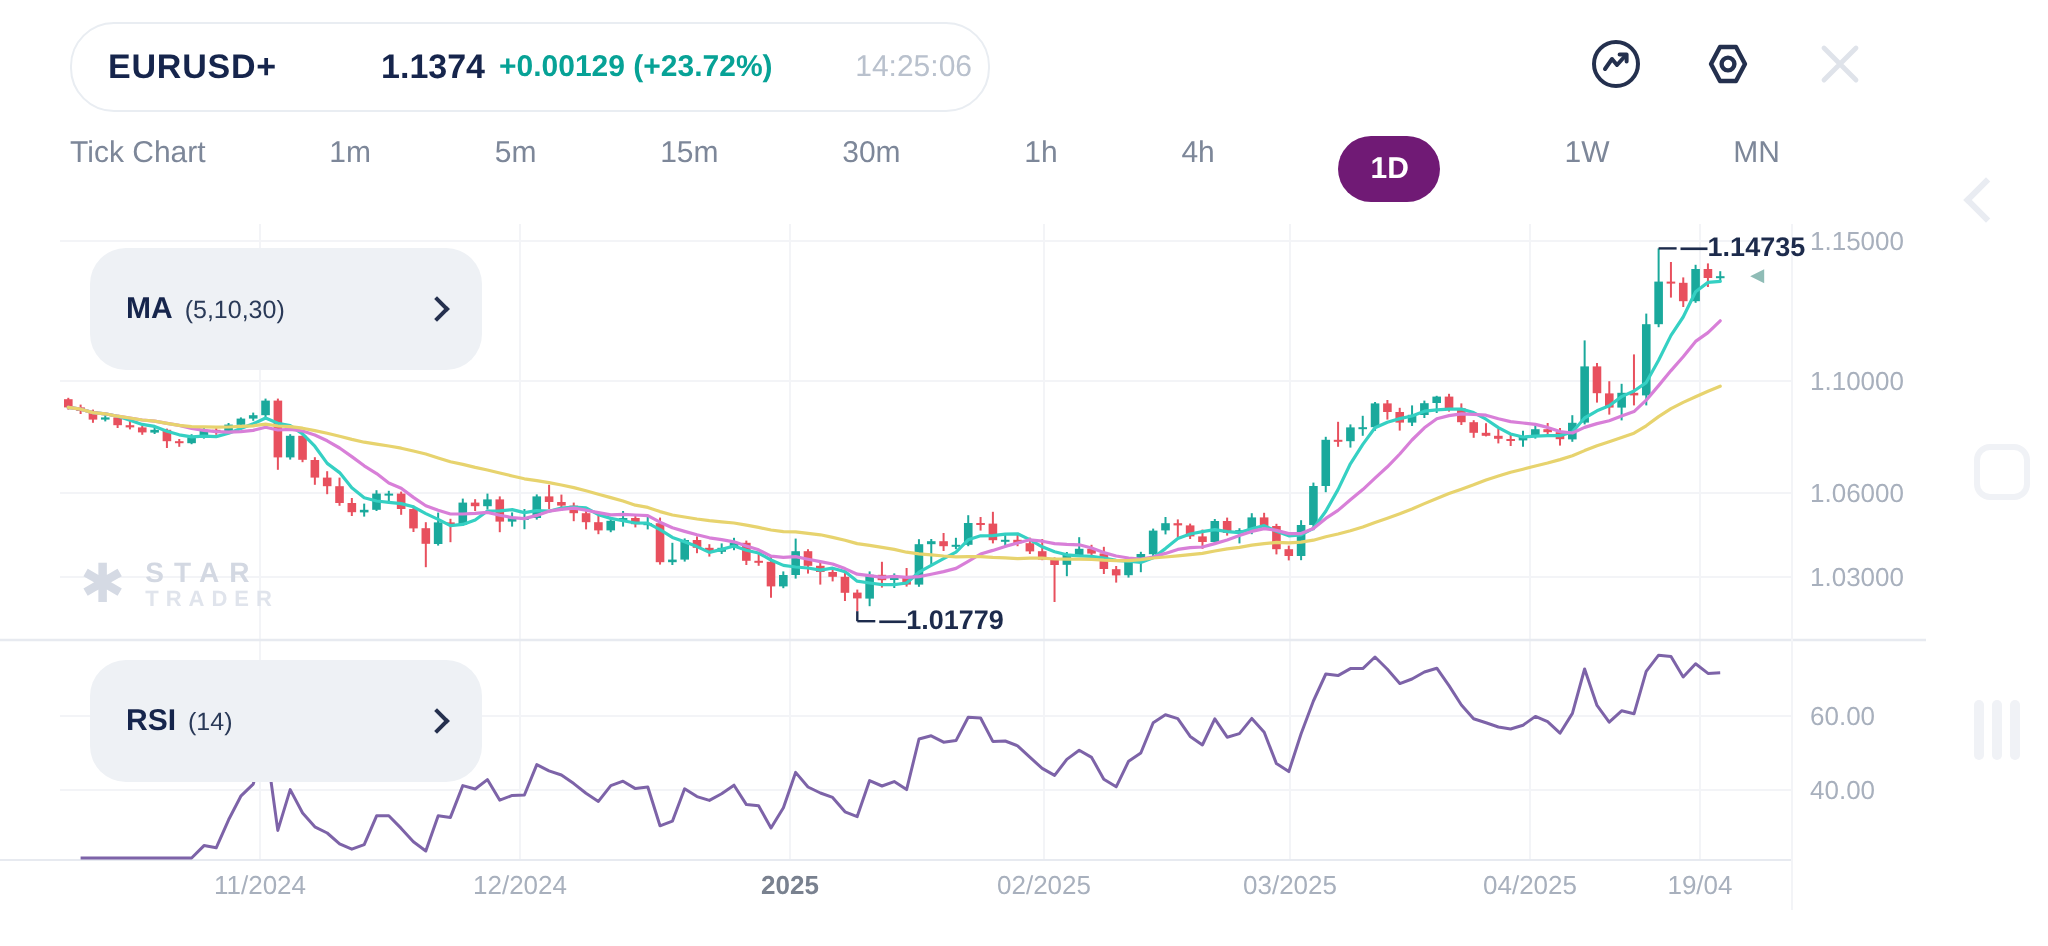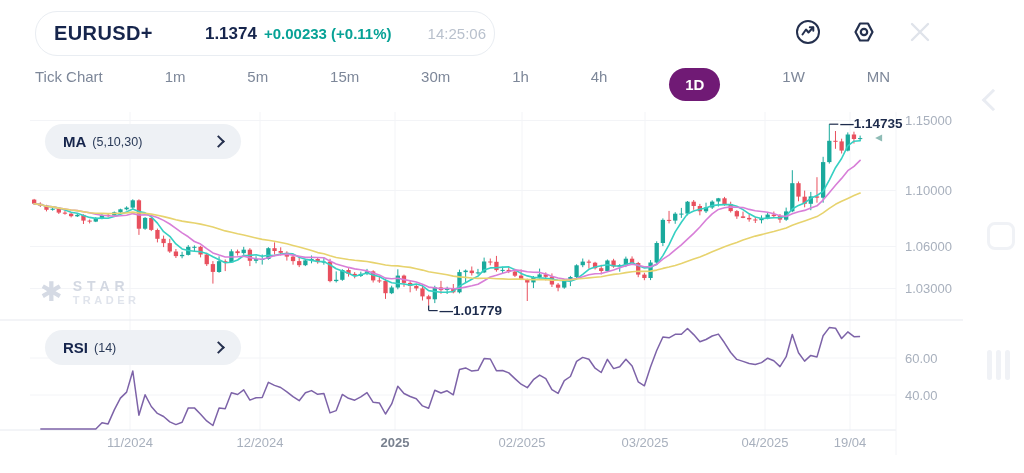--- a/index.html
+++ b/index.html
@@ -3,38 +3,38 @@
 <meta charset="utf-8">
 <style>
   html,body{margin:0;padding:0;}
   body{width:1024px;height:473px;position:relative;background:#ffffff;
        font-family:"Liberation Sans",sans-serif;overflow:hidden;}
   .abs{position:absolute;}
 
   
   .hdr-pill{left:35px;top:11px;width:458px;height:43px;border:1px solid #e9edf2;
     border-radius:22px;display:flex;align-items:center;background:#fff;}
-  .sym{margin-left:18px;font-size:20px;font-weight:700;color:#16254c;letter-spacing:.4px;}
+  .sym{margin-left:18px;font-size:17px;font-weight:700;color:#16254c;letter-spacing:.4px;}
   .px{margin-left:52px;font-size:17px;font-weight:700;color:#16254c;}
   .chg{margin-left:7px;font-size:15px;font-weight:600;color:#07a296;}
   .tm{margin-left:auto;margin-right:8px;font-size:15px;color:#b9c1cd;}
 
   .hdr-icons{right:90px;top:18px;display:flex;gap:28px;align-items:center;}
   .icon-btn{width:28px;height:28px;display:flex;align-items:center;justify-content:center;cursor:pointer;}
 
   
   .tabs{left:35px;top:68px;width:855px;height:40px;display:flex;align-items:flex-start;
         justify-content:space-between;}
   .tab{font-size:15px;color:#7d8799;font-weight:500;cursor:pointer;white-space:nowrap;}
   .tab.active{background:#701a75;color:#ffffff;font-weight:700;border-radius:18px;
         padding:8px 16px;}
 
   
   .ind-pill{height:35px;background:#eef1f5;border-radius:18px;display:flex;
-        align-items:center;padding:0 18px;gap:6px;cursor:pointer;}
+        align-items:center;padding:13px 18px;gap:6px;cursor:pointer;}
   .ind-name{font-size:15px;font-weight:700;color:#16254c;}
   .ind-params{font-size:12.5px;color:#2a3a58;}
   .chev{width:7px;height:7px;border-top:2.2px solid #25304e;border-right:2.2px solid #25304e;
         transform:rotate(45deg);margin-left:auto;}
   .ma-pill{left:45px;top:124px;width:160px;}
   .rsi-pill{left:45px;top:330px;width:160px;text-align:center;}
 
   
   .wm{left:40px;top:278px;display:flex;align-items:center;gap:10px;}
   .wm-star{font-size:27px;color:#d5dae4;line-height:1;}
@@ -363,21 +363,21 @@
     <text x="840.3" y="128.2" fill="#1d2b4c" font-size="13.5" font-weight="600">—1.14735</text>
     <line x1="428.64599999999996" y1="305.6" x2="428.64599999999996" y2="310.6" stroke="#1d2b4c" stroke-width="1.2"></line>
     <line x1="428.64599999999996" y1="310.6" x2="437.64599999999996" y2="310.6" stroke="#1d2b4c" stroke-width="1.2"></line>
     <text x="439.6" y="314.6" fill="#1d2b4c" font-size="13.5" font-weight="600">—1.01779</text>
     <path d="M 875.1 138.1 l 7 -3.5 v 7 z" fill="#8fbcb6"></path>
   </svg>
 
 <div class="abs hdr-pill">
   <span class="sym">EURUSD+</span>
   <span class="px">1.1374</span>
-  <span class="chg">+0.00233 (+0.11%)</span>
+  <span class="chg">+0.00129 (+23.72%)</span>
   <span class="tm">14:25:06</span>
 </div>
 
 <div class="abs hdr-icons">
   <span class="icon-btn">
     <svg width="26" height="26" viewBox="0 0 26 26">
       <circle cx="13" cy="13" r="11" fill="none" stroke="#24304e" stroke-width="2"></circle>
       <polyline points="7.5,15.5 11,10.5 13.5,13.5 18,8.5" fill="none" stroke="#24304e" stroke-width="2" stroke-linecap="round" stroke-linejoin="round"></polyline>
       <polyline points="14.8,8.3 18.3,8.3 18.3,11.8" fill="none" stroke="#24304e" stroke-width="2" stroke-linecap="round" stroke-linejoin="round"></polyline>
     </svg>

